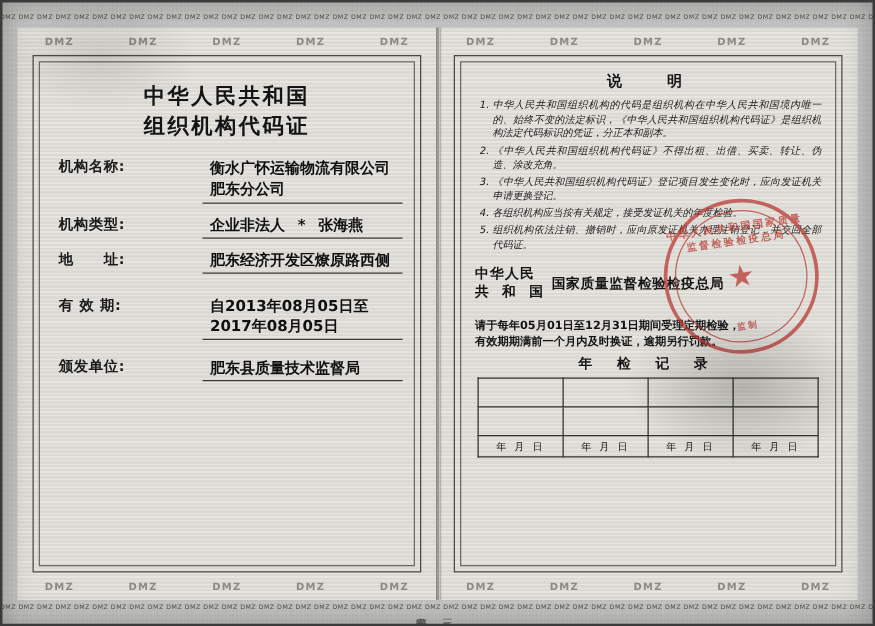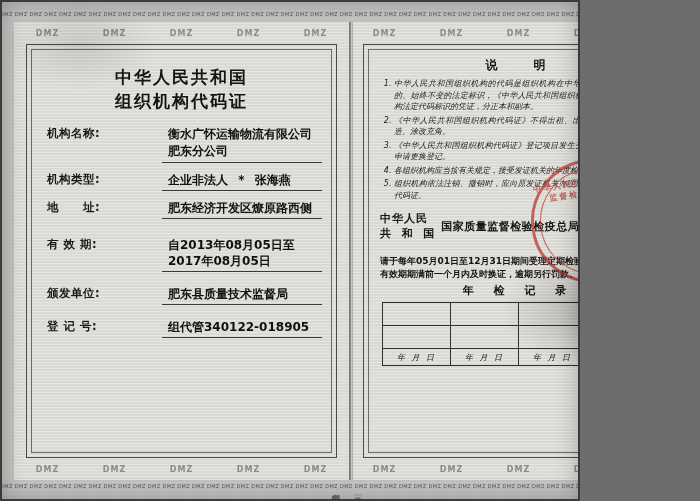--- a/index.html
+++ b/index.html
@@ -8,21 +8,21 @@
     background: #6d6d6d;
   }
   body {
     width: 700px;
     height: 501px;
     font-family: "DejaVu Sans", sans-serif;
     overflow: hidden;
   }
   .scan {
     position: relative;
-    width: 580px;
+    width: 700px;
     height: 501px;
     background: #c9c9c7;
     background-image:
       repeating-linear-gradient(180deg, rgba(0,0,0,0.035) 0px, rgba(0,0,0,0) 2px, rgba(0,0,0,0.02) 4px),
       repeating-linear-gradient(90deg, rgba(0,0,0,0.03) 0px, rgba(0,0,0,0) 3px);
     overflow: hidden;
   }
   
   .scan::after {
     content: "";
@@ -314,21 +314,20 @@
   }
   .grid-table {
     margin: 0 6px;
     border: 1px solid #2f2f2d;
     border-collapse: collapse;
     width: calc(100% - 12px);
   }
   .grid-table td {
     border: 1px solid #2f2f2d;
     height: 20px;
-    font-style: italic;
   }
   .grid-table td.mono {
     font-size: 8px;
     text-align: center;
     letter-spacing: 2px;
     height: 14px;
   }
   .serial {
     margin-top: 8px;
     text-align: right;
@@ -439,24 +438,20 @@
           <div class="field" style="margin-top:18px">
             <span class="lbl-w">有 效 期:</span>
             <span class="val">自2013年08月05日至2017年08月05日</span>
           </div>
 
           <div class="field" style="margin-top:14px">
             <span class="lbl-w">颁发单位:</span>
             <span class="val">肥东县质量技术监督局</span>
           </div>
 
-          <div class="field" style="margin-top:14px">
-            <span class="lbl-w">登 记 号:</span>
-            <span class="val">组代管340122-018905</span>
-          </div>
 
         </div>
       </div>
     </div>
 
     <div class="page right">
       <div class="dmz-row r1">
         <span>DMZ</span>
         <span>DMZ</span>
         <span>DMZ</span>

